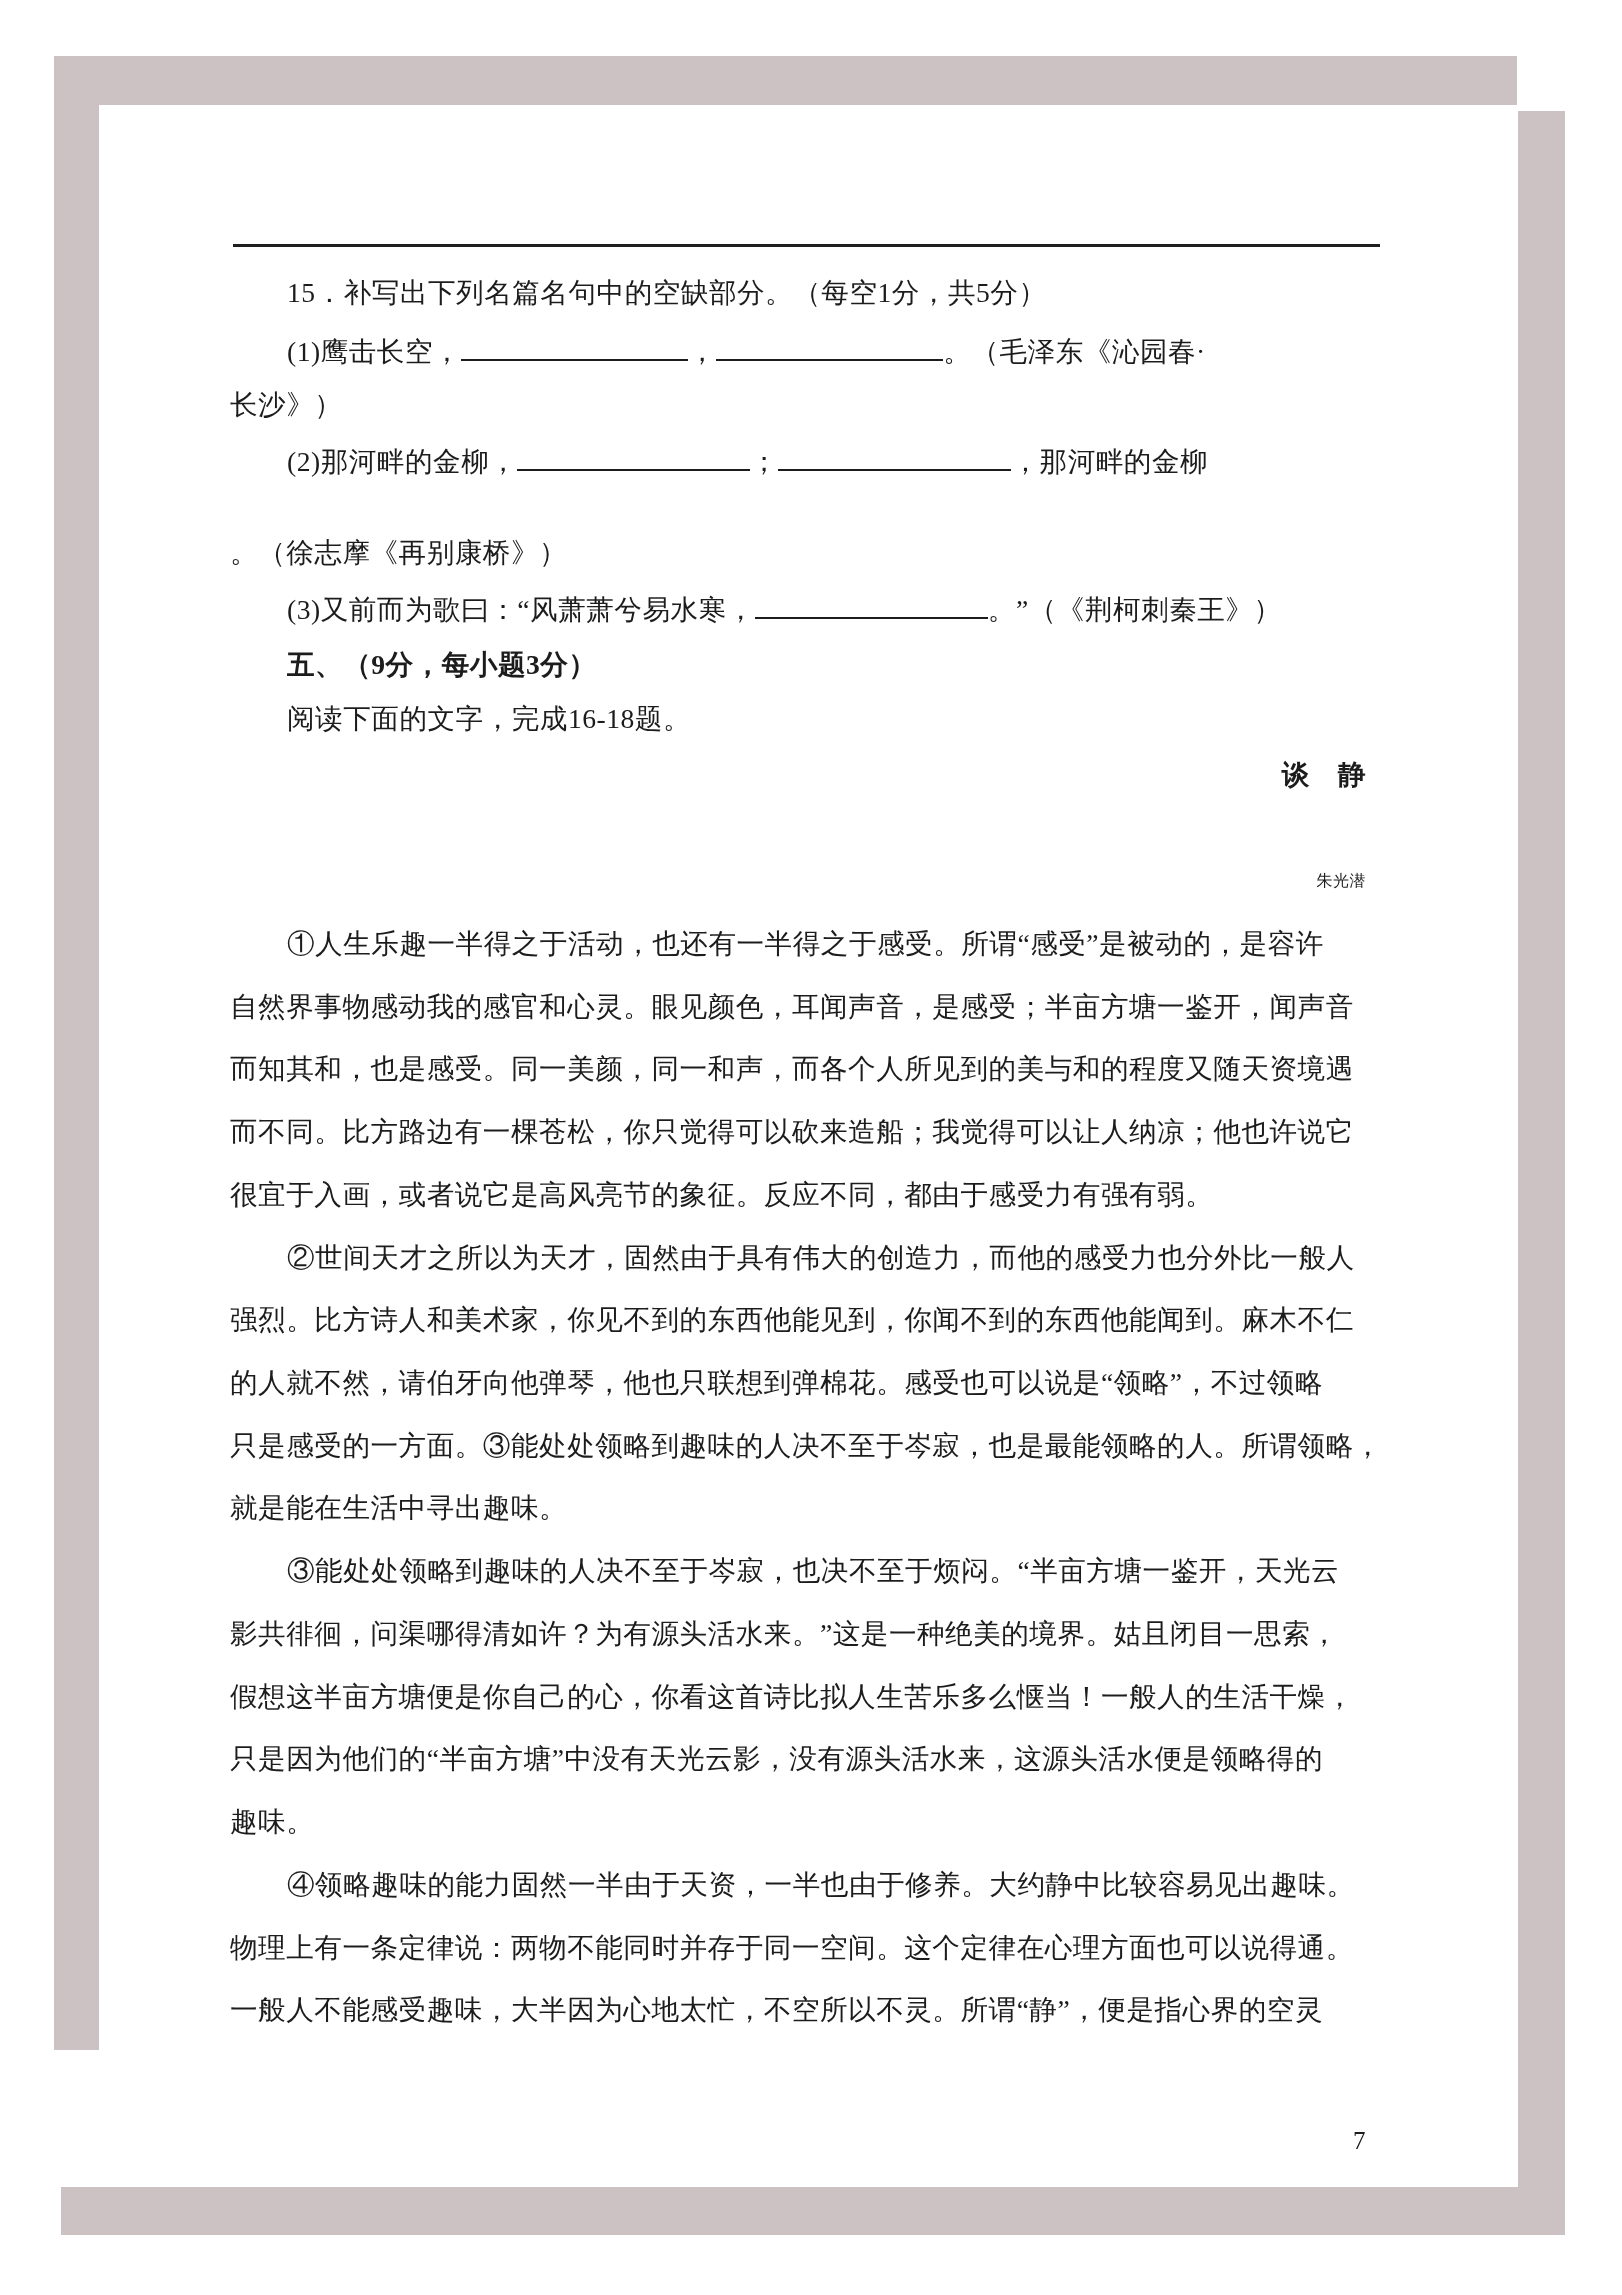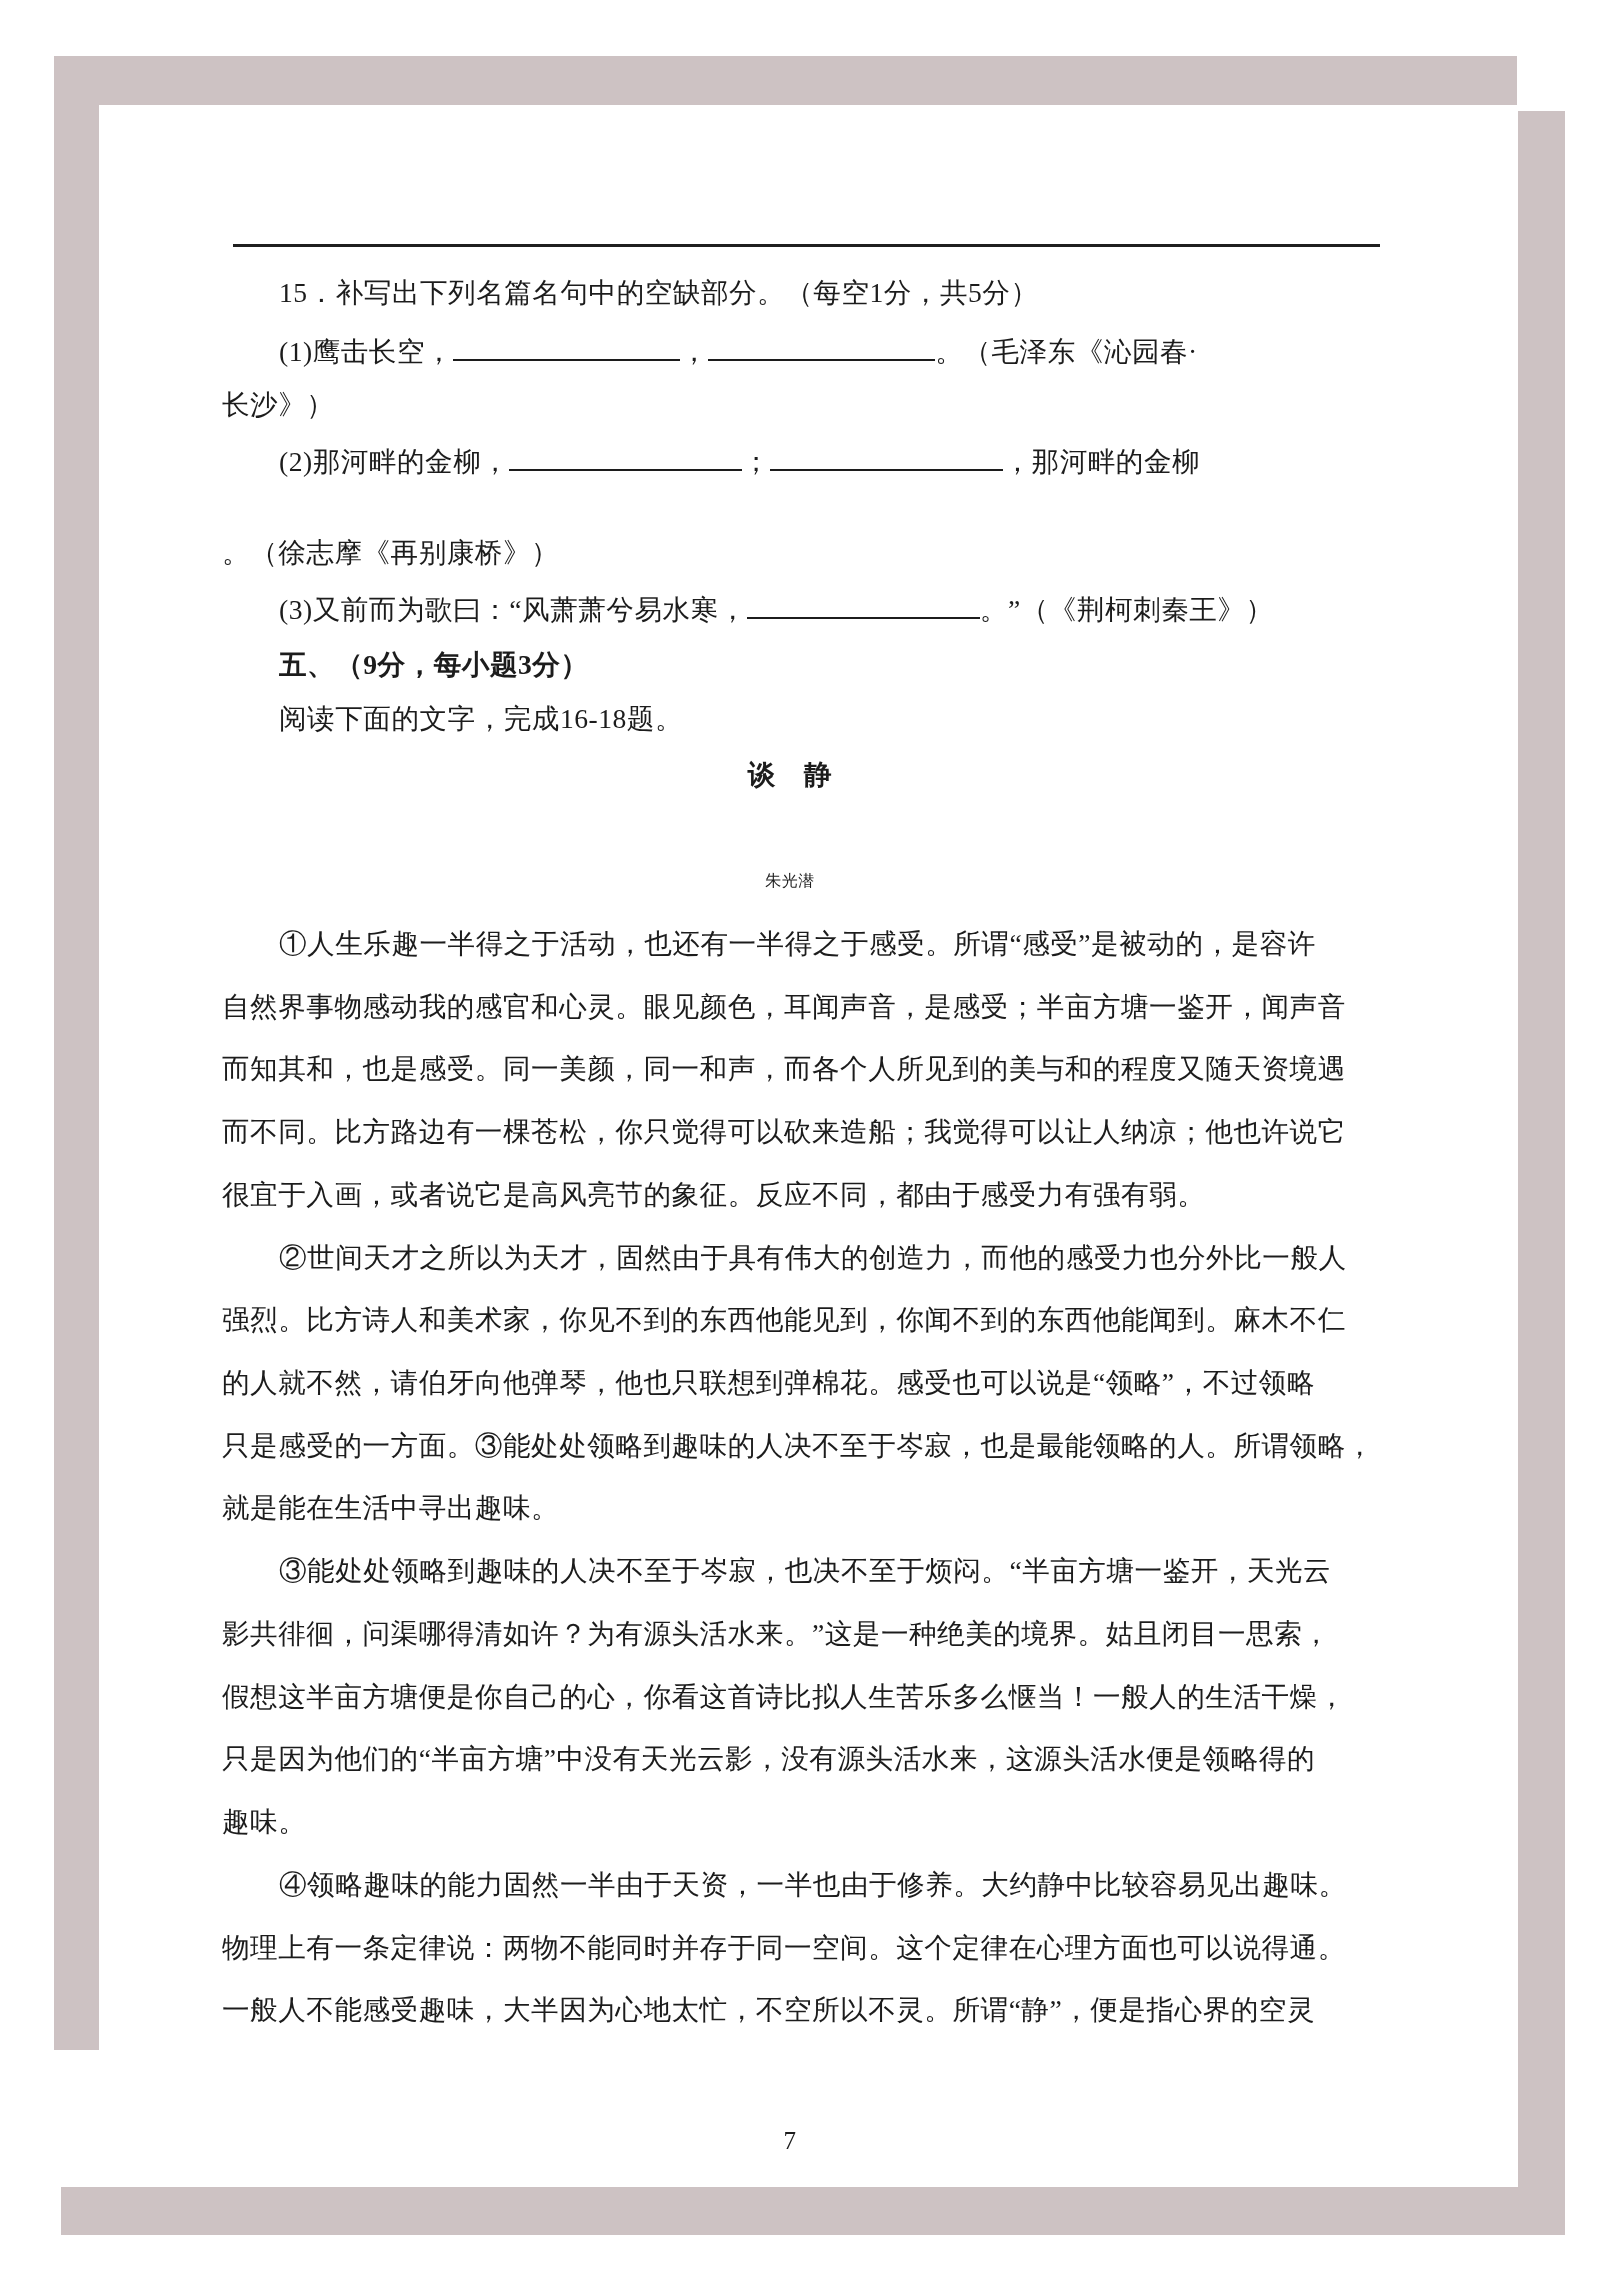--- a/index.html
+++ b/index.html
@@ -5,26 +5,26 @@
   html,body{margin:0;padding:0;}
   body{
     width:1622px;height:2295px;position:relative;background:#ffffff;
     font-family:"Liberation Serif","DejaVu Serif",serif;
     color:#1c1c1c;
   }
   .bar{position:absolute;}
   .page-sheet{position:absolute;left:99px;top:105px;width:1418px;height:2081px;background:#ffffff;}
   .rule{position:absolute;background:#1f1f1f;}
   .page-line{
-    position:absolute;left:222px;width:1136px;
+    position:absolute;left:230px;width:1136px;
     font-size:27.6px;line-height:32px;white-space:nowrap;
     letter-spacing:0.5px;
   }
   .indent{padding-left:57px;}
-  .center{text-align:center;white-space:normal;}
+  .center{text-align:right;white-space:normal;}
   .bold{font-weight:bold;}
   .author{font-size:16px;}
   .pagenum{font-size:25px;}
   .blank{
     display:inline-block;width:227px;height:25px;
     border-bottom:2.7px solid #1c1c1c;vertical-align:baseline;
   }
   .blank.w2{width:233px;}
 </style>
 </head>

